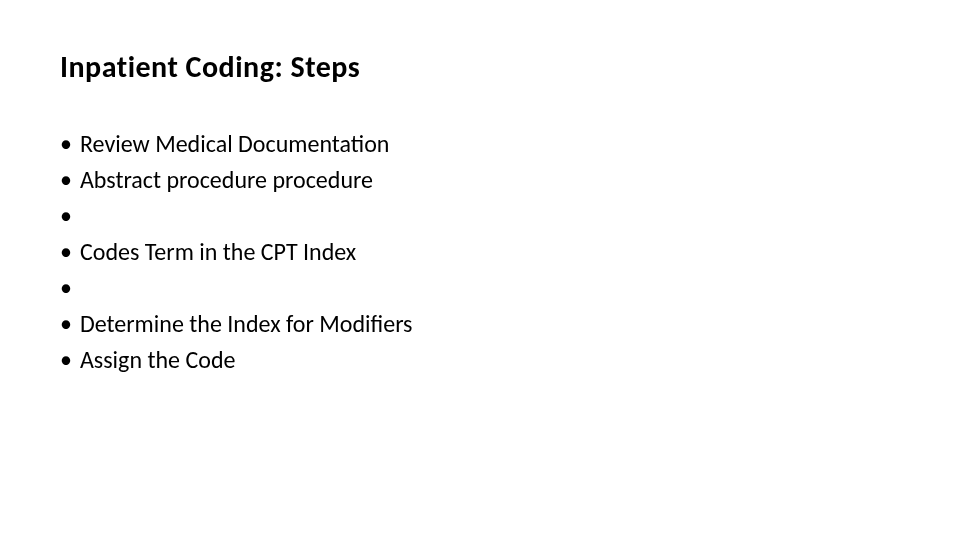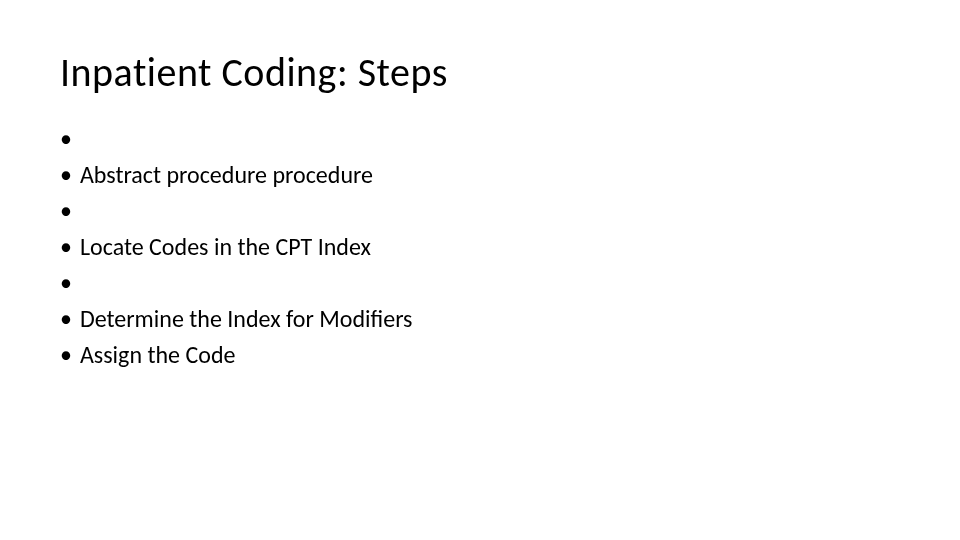--- a/index.html
+++ b/index.html
@@ -9,23 +9,23 @@
     }
     body {
       width: 960px;
       height: 540px;
       background: #ffffff;
       font-family: Calibri, "Segoe UI", Arial, sans-serif;
       color: #000000;
       padding: 48px 60px;
     }
     .slide-title {
-      font-size: 40px;
-      font-weight: 400;
-      margin-bottom: 24px;
+      font-size: 30px;
+      font-weight: 700;
+      margin-bottom: 41px;
       letter-spacing: 0.5px;
     }
     .bullet-list {
       list-style: none;
       font-size: 24px;
       line-height: 1.5;
     }
     .bullet-list li {
       display: flex;
       align-items: flex-start;
@@ -35,31 +35,32 @@
     }
   </style>
 </head>
 <body>
 
 <h1 class="slide-title">Inpatient Coding:  Steps</h1>
 
 <ul class="bullet-list">
   <li>
     <span class="bullet">•</span>
+    <span>Review Medical Documentation</span>
   </li>
   <li>
     <span class="bullet">•</span>
     <span>Abstract procedure procedure</span>
   </li>
   <li>
     <span class="bullet">•</span>
   </li>
   <li>
     <span class="bullet">•</span>
-    <span>Locate Codes in the CPT Index</span>
+    <span>Codes Term in the CPT Index</span>
   </li>
   <li>
     <span class="bullet">•</span>
   </li>
   <li>
     <span class="bullet">•</span>
     <span>Determine the Index for Modifiers</span>
   </li>
   <li>
     <span class="bullet">•</span>

